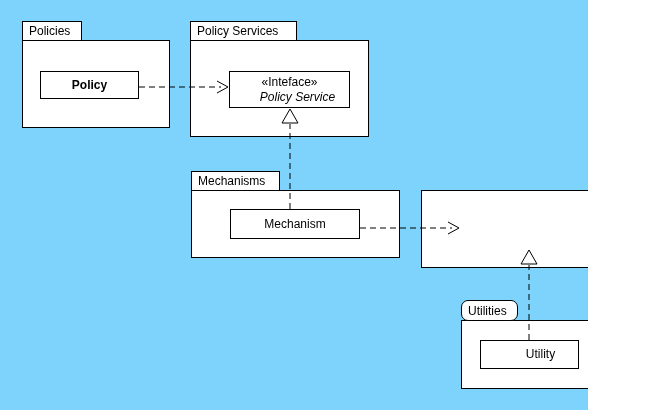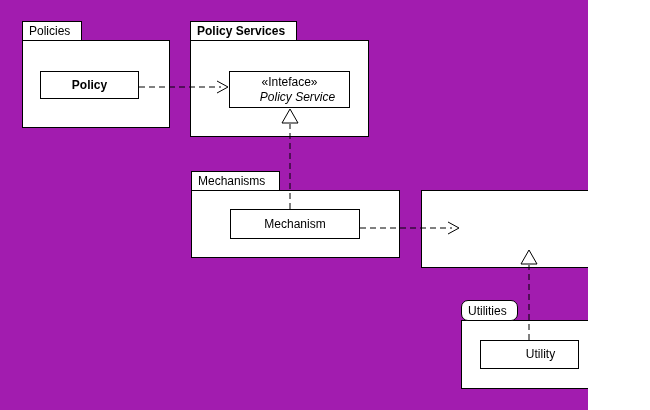--- a/index.html
+++ b/index.html
@@ -5,21 +5,21 @@
   html, body {
     margin: 0;
     padding: 0;
     background: #ffffff;
     font-family: "Liberation Sans", sans-serif;
   }
   .canvas {
     position: relative;
     width: 588px;
     height: 410px;
-    background: #a21caf;
+    background: #7dd3fc;
     overflow: hidden;
   }
   .pkg-tab {
     position: absolute;
     box-sizing: border-box;
     border: 1px solid #000000;
     background: #ffffff;
     display: flex;
     align-items: center;
     padding-left: 6px;
@@ -82,21 +82,21 @@
 
   <div class="pkg-body" style="left:22px; top:40px; width:148px; height:88px;"></div>
   <div class="pkg-tab" style="left:22px; top:21px; width:60px; height:20px;">
     <span>Policies</span>
   </div>
   <div class="cls" style="left:40px; top:71px; width:99px; height:28px;font-weight:bold;">
     <span>Policy</span>
   </div>
 
   <div class="pkg-body" style="left:190px; top:40px; width:179px; height:97px;"></div>
-  <div class="pkg-tab" style="left:190px; top:21px; width:107px; height:20px;font-weight:bold;">
+  <div class="pkg-tab" style="left:190px; top:21px; width:107px; height:20px;">
     <span>Policy Services</span>
   </div>
   <div class="cls" style="left:229px; top:71px; width:121px; height:37px;">
     <span>«Inteface»</span>
     <span class="iface-name">Policy Service</span>
   </div>
 
   <div class="pkg-body" style="left:191px; top:190px; width:209px; height:68px;"></div>
   <div class="pkg-tab" style="left:191px; top:171px; width:89px; height:20px;">
     <span>Mechanisms</span>

